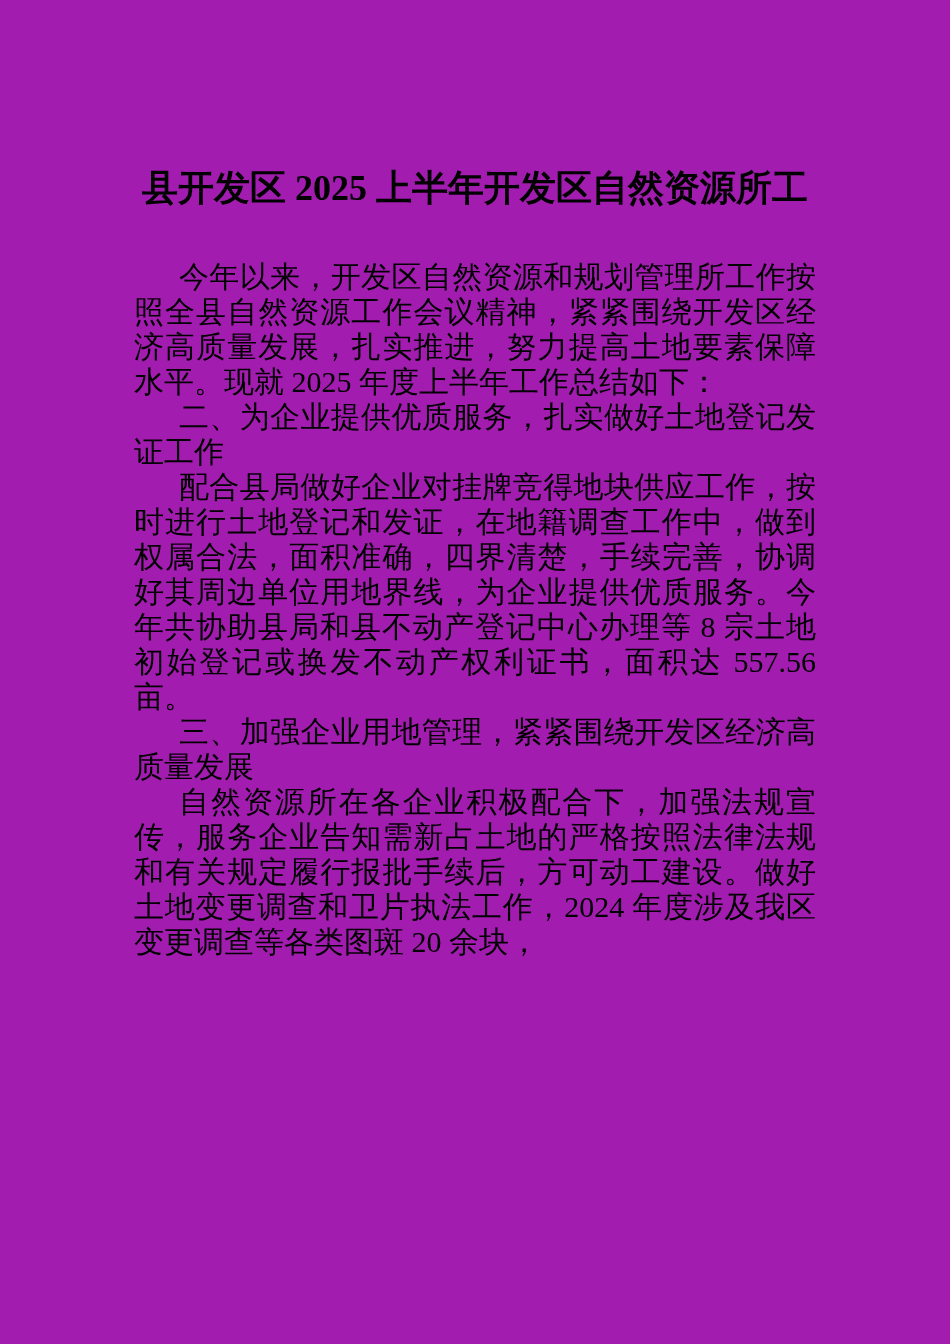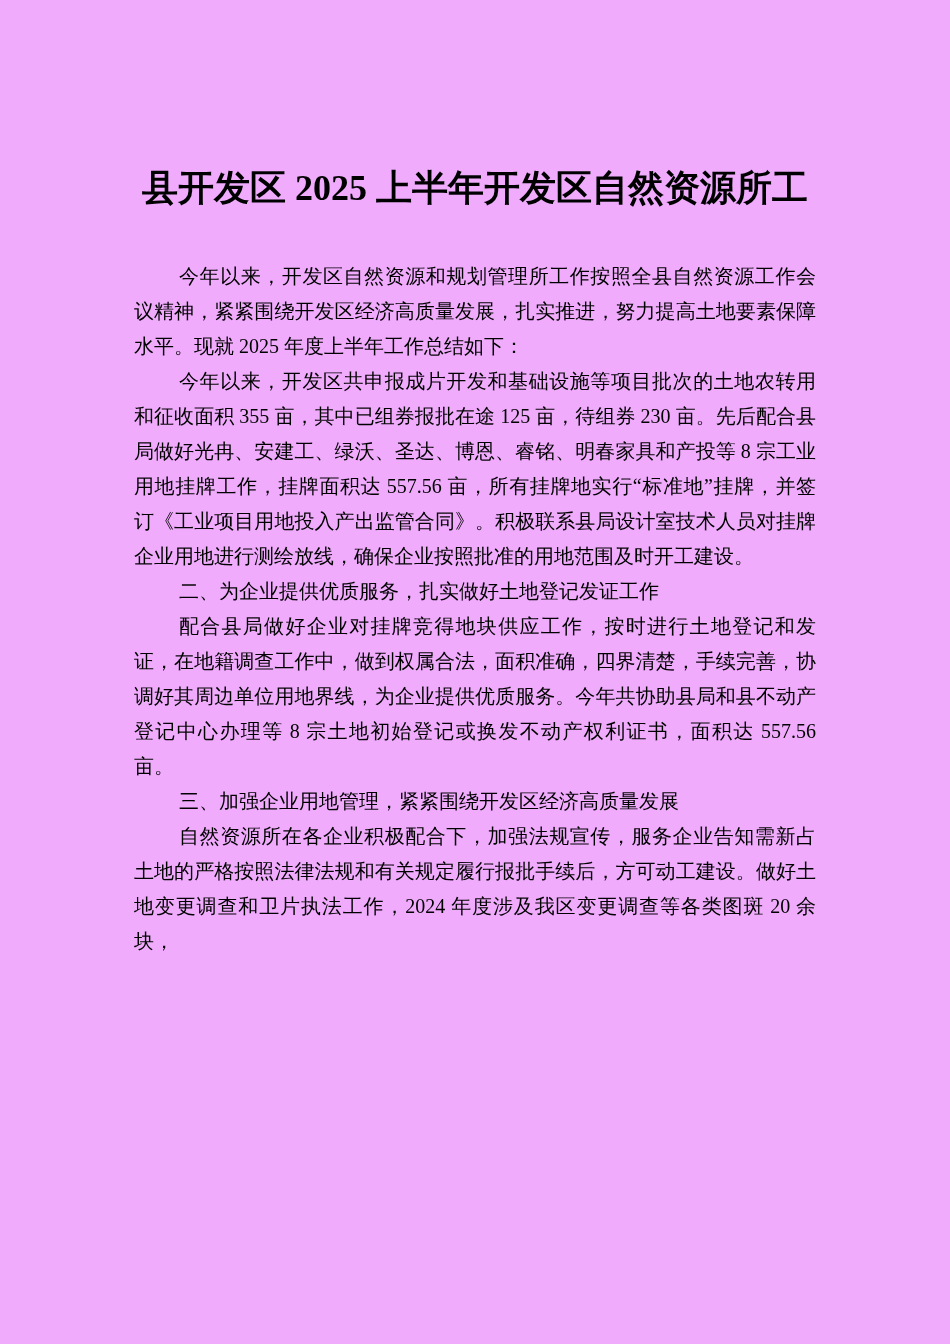--- a/index.html
+++ b/index.html
@@ -4,57 +4,56 @@
 <style>
   html, body {
     margin: 0;
     padding: 0;
     background: #ffffff;
   }
   .page {
     position: relative;
     width: 950px;
     height: 1344px;
-    background: #f0abfc;
+    background: #a21caf;
     color: #000000;
     overflow: hidden;
     font-family: "Liberation Serif", "DejaVu Serif", serif;
   }
   .doc-title {
     margin: 154px auto 0 auto;
     width: 720px;
     text-align: center;
     font-size: 36px;
     line-height: 68px;
     font-weight: 700;
   }
   .doc-body {
     width: 682px;
     margin: 37px auto 8px auto;
-    font-size: 20px;
+    font-size: 30px;
     line-height: 35px;
     text-align: justify;
   }
   .doc-body p {
     margin: 0;
     padding: 0;
     text-indent: 45px;
   }
 </style>
 </head>
 <body>
 
 <div class="page">
 
   <div class="doc-title">
     <div>县开发区 2025 上半年开发区自然资源所工</div>
   </div>
 
   <div class="doc-body">
     <p>今年以来，开发区自然资源和规划管理所工作按照全县自然资源工作会议精神，紧紧围绕开发区经济高质量发展，扎实推进，努力提高土地要素保障水平。现就 2025 年度上半年工作总结如下：</p>
-    <p>今年以来，开发区共申报成片开发和基础设施等项目批次的土地农转用和征收面积 355 亩，其中已组券报批在途 125 亩，待组券 230 亩。先后配合县局做好光冉、安建工、绿沃、圣达、博恩、睿铭、明春家具和产投等 8 宗工业用地挂牌工作，挂牌面积达 557.56 亩，所有挂牌地实行“标准地”挂牌，并签订《工业项目用地投入产出监管合同》。积极联系县局设计室技术人员对挂牌企业用地进行测绘放线，确保企业按照批准的用地范围及时开工建设。</p>
     <p class="heading">二、为企业提供优质服务，扎实做好土地登记发证工作</p>
     <p>配合县局做好企业对挂牌竞得地块供应工作，按时进行土地登记和发证，在地籍调查工作中，做到权属合法，面积准确，四界清楚，手续完善，协调好其周边单位用地界线，为企业提供优质服务。今年共协助县局和县不动产登记中心办理等 8 宗土地初始登记或换发不动产权利证书，面积达 557.56 亩。</p>
     <p class="heading">三、加强企业用地管理，紧紧围绕开发区经济高质量发展</p>
     <p>自然资源所在各企业积极配合下，加强法规宣传，服务企业告知需新占土地的严格按照法律法规和有关规定履行报批手续后，方可动工建设。做好土地变更调查和卫片执法工作，2024 年度涉及我区变更调查等各类图斑 20 余块，</p>
   </div>
 
 </div>
 
 </body></html>

